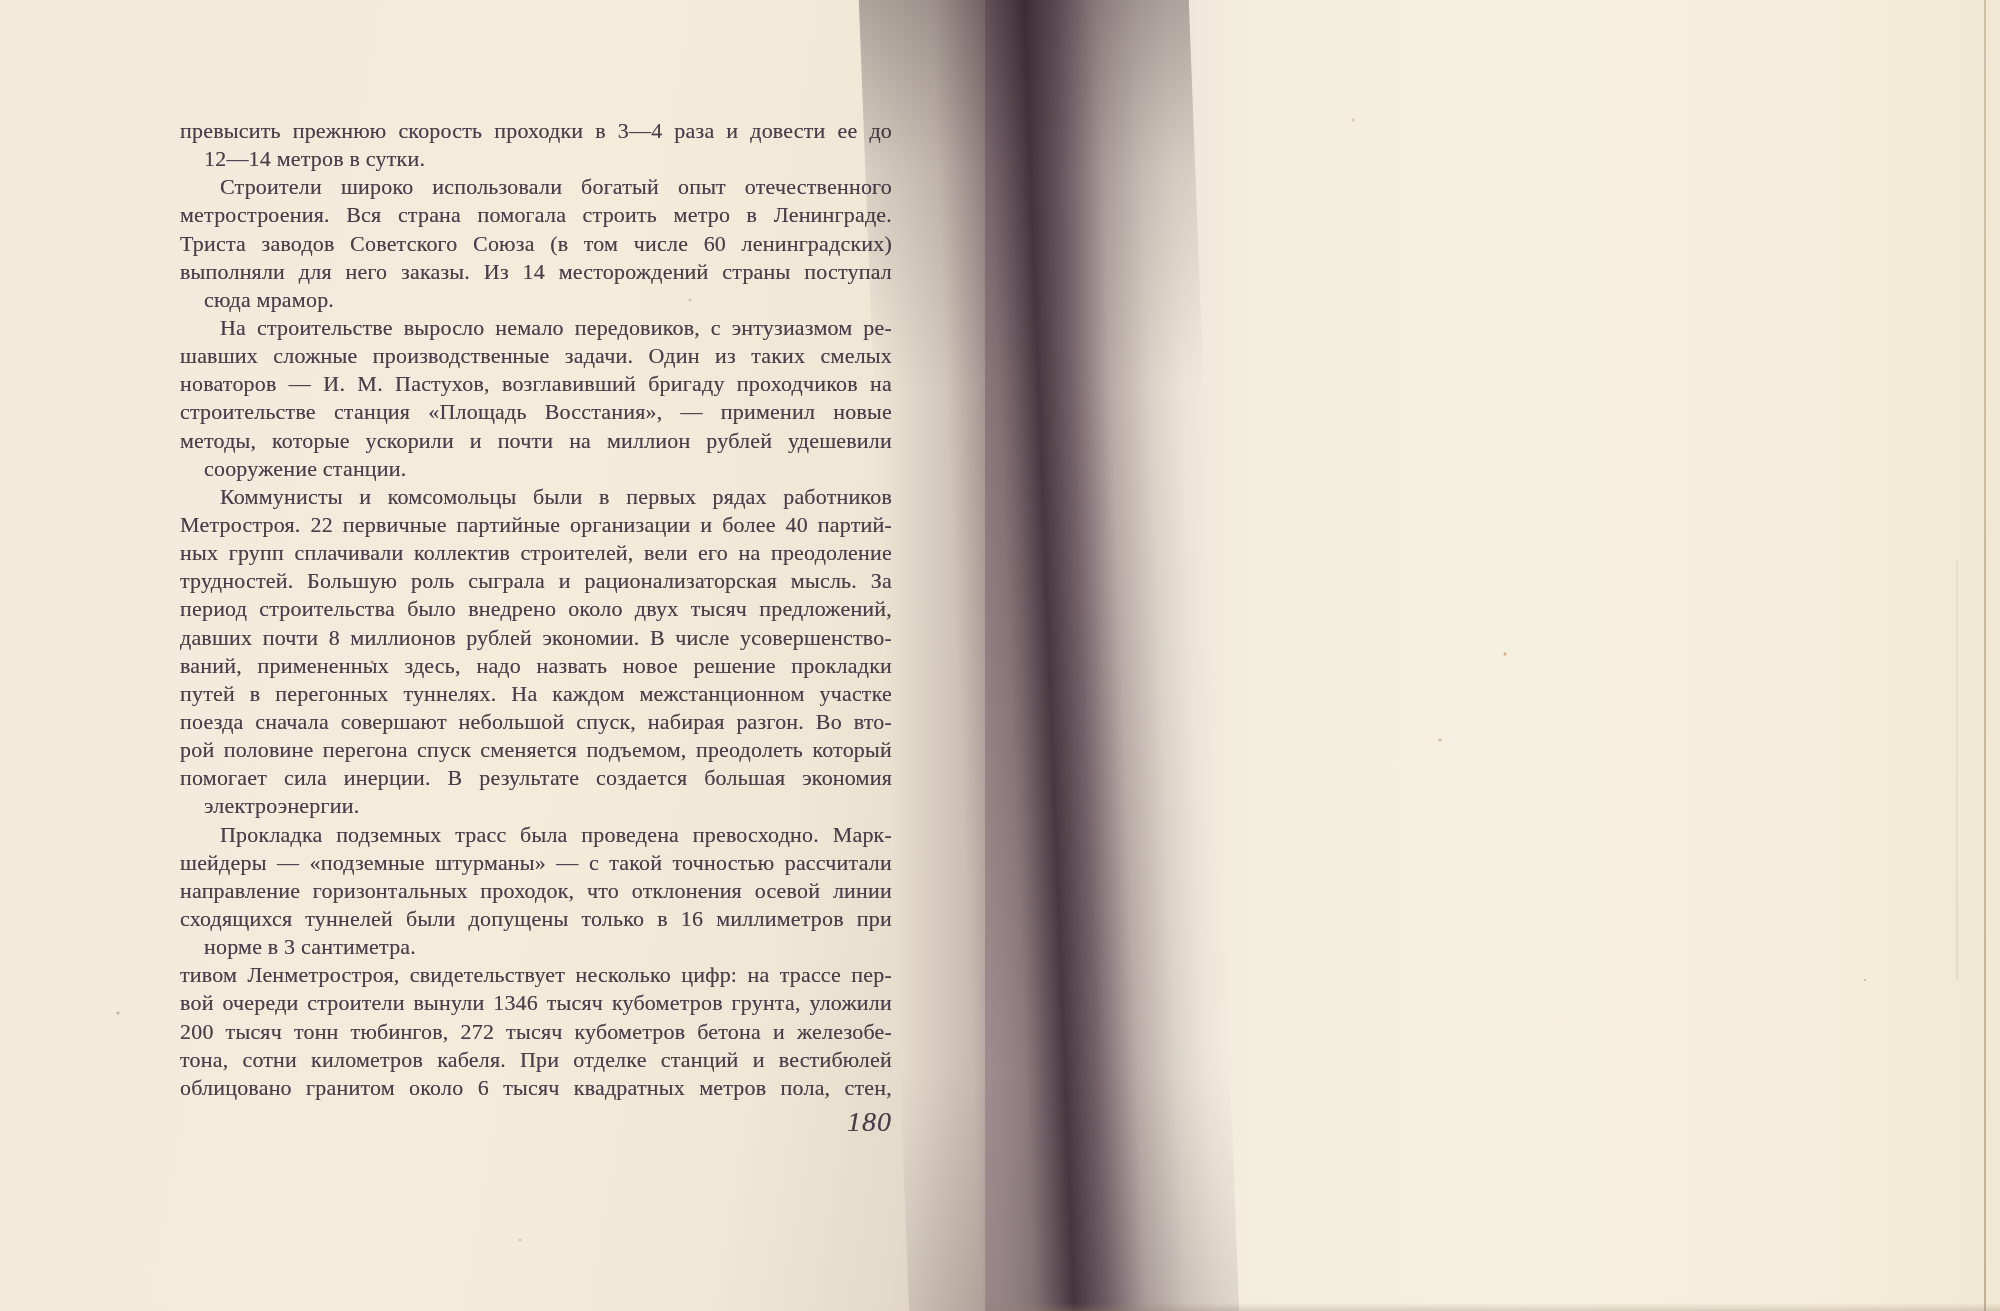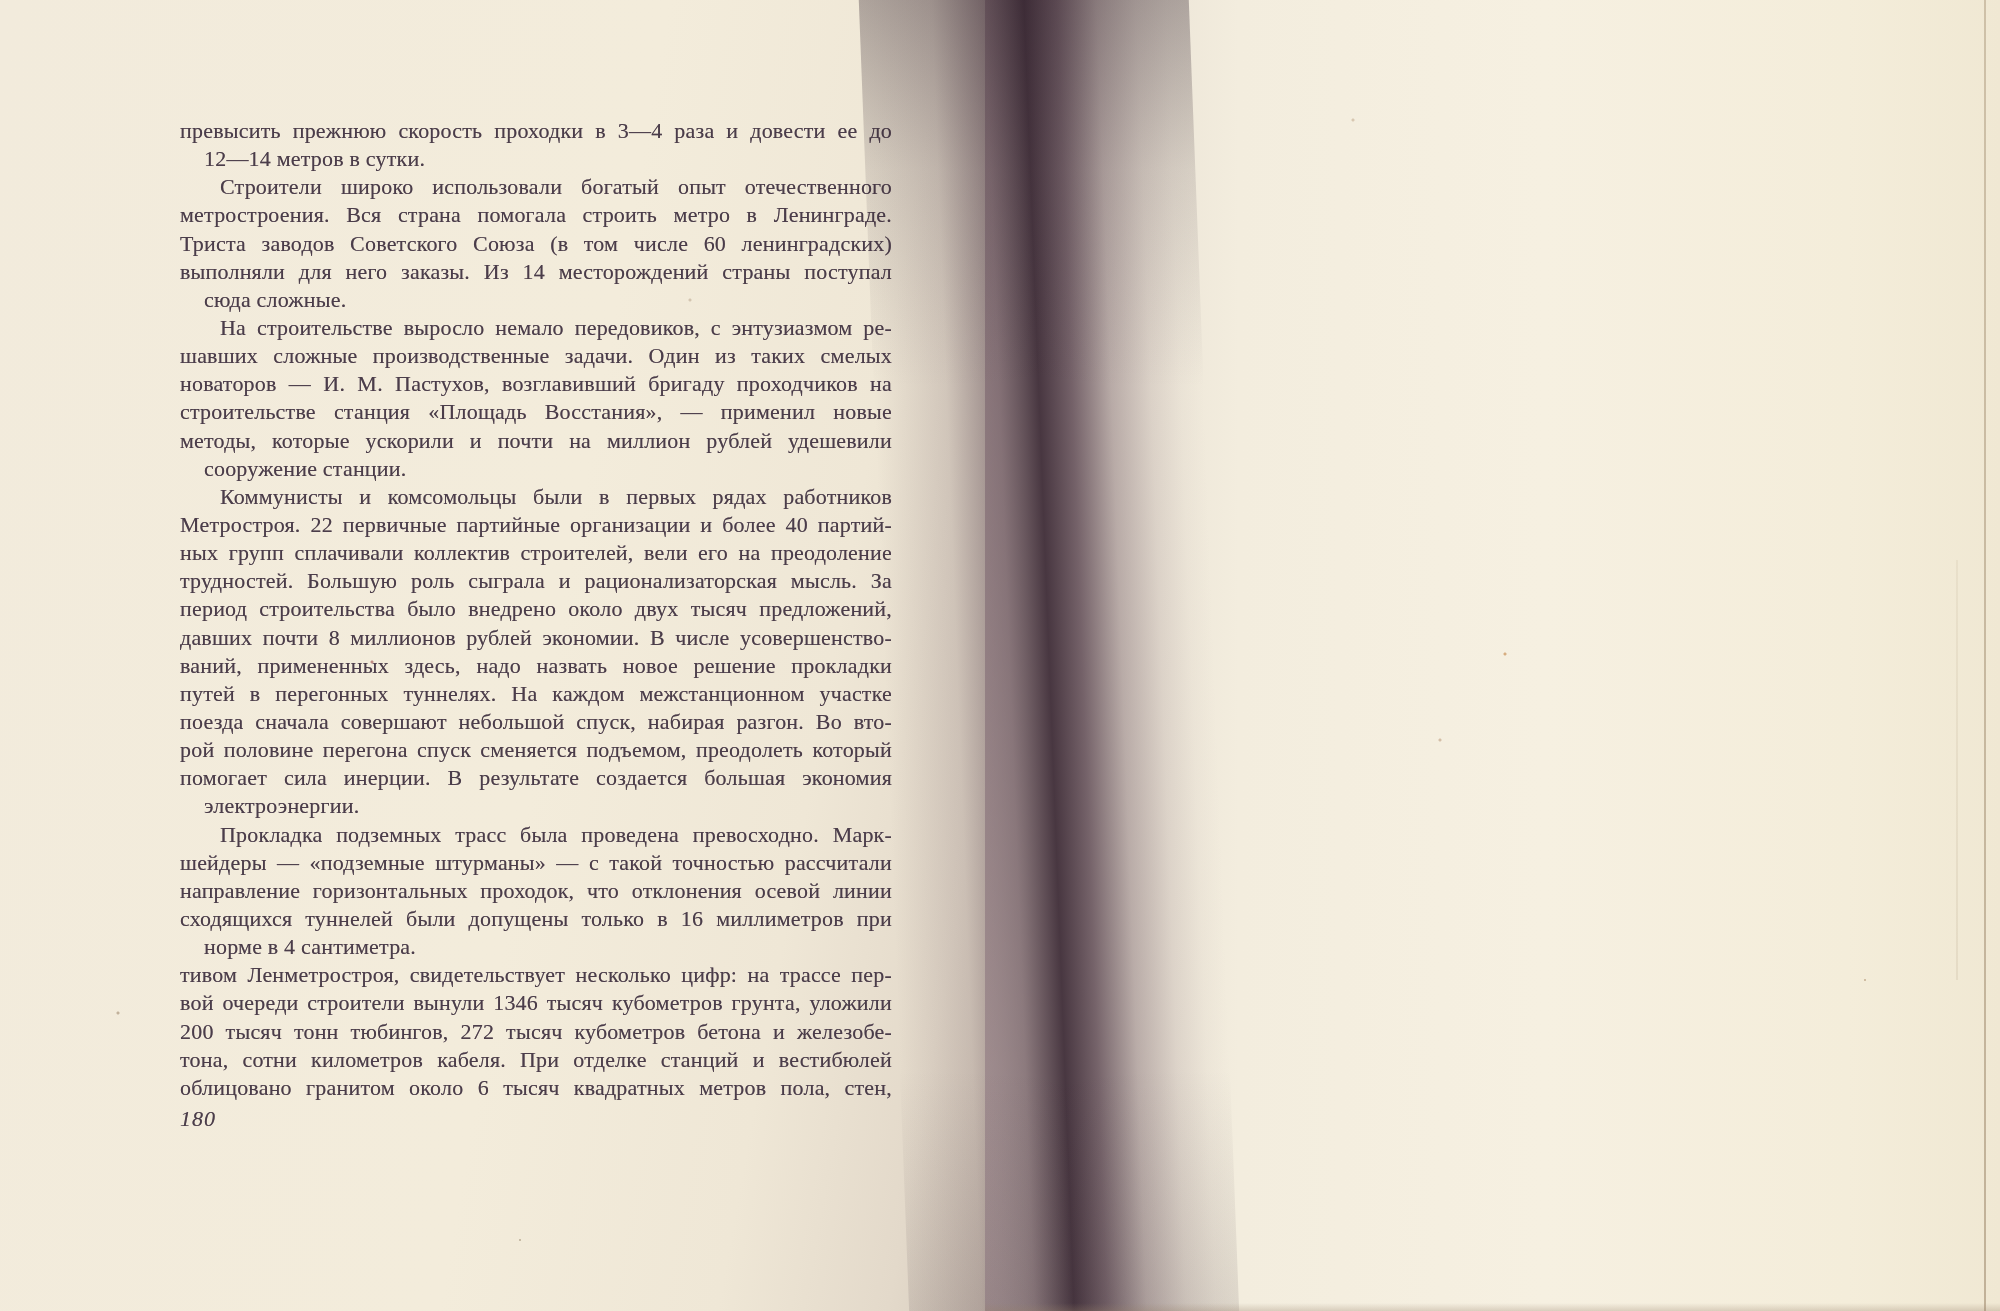--- a/index.html
+++ b/index.html
@@ -107,42 +107,42 @@
   }
   .line {
     text-align: justify;
     text-align-last: justify;
     white-space: nowrap;
   }
   .left-col .line { height: 28.15px; line-height: 28.15px; }
   .line.indent { text-indent: 40px; }
   .line.end { text-align-last: left; margin-left: 24px; }
   .page-number {
-    text-align: left;
+    text-align: right;
     font-style: italic;
-    font-size: 22px;
+    font-size: 28px;
     letter-spacing: 1px;
   }
   .left-col .page-number { margin-top: 4px; }
 </style>
 </head>
 <body>
 
 <div class="spread">
 
   <div class="page left">
     <div class="text-col left-col">
 
     <div class="line">превысить прежнюю скорость проходки в 3—4 раза и довести ее до</div>
         <div class="line end">12—14 метров в сутки.</div>
         <div class="line indent">Строители широко использовали богатый опыт отечественного</div>
         <div class="line">метростроения. Вся страна помогала строить метро в Ленинграде.</div>
         <div class="line">Триста заводов Советского Союза (в том числе 60 ленинградских)</div>
         <div class="line">выполняли для него заказы. Из 14 месторождений страны поступал</div>
-        <div class="line end">сюда сложные.</div>
+        <div class="line end">сюда мрамор.</div>
         <div class="line indent">На строительстве выросло немало передовиков, с энтузиазмом ре-</div>
         <div class="line">шавших сложные производственные задачи. Один из таких смелых</div>
         <div class="line">новаторов — И. М. Пастухов, возглавивший бригаду проходчиков на</div>
         <div class="line">строительстве станция «Площадь Восстания», — применил новые</div>
         <div class="line">методы, которые ускорили и почти на миллион рублей удешевили</div>
         <div class="line end">сооружение станции.</div>
         <div class="line indent">Коммунисты и комсомольцы были в первых рядах работников</div>
         <div class="line">Метростроя. 22 первичные партийные организации и более 40 партий-</div>
         <div class="line">ных групп сплачивали коллектив строителей, вели его на преодоление</div>
         <div class="line">трудностей. Большую роль сыграла и рационализаторская мысль. За</div>
@@ -151,21 +151,21 @@
         <div class="line">ваний, примененных здесь, надо назвать новое решение прокладки</div>
         <div class="line">путей в перегонных туннелях. На каждом межстанционном участке</div>
         <div class="line">поезда сначала совершают небольшой спуск, набирая разгон. Во вто-</div>
         <div class="line">рой половине перегона спуск сменяется подъемом, преодолеть который</div>
         <div class="line">помогает сила инерции. В результате создается большая экономия</div>
         <div class="line end">электроэнергии.</div>
         <div class="line indent">Прокладка подземных трасс была проведена превосходно. Марк-</div>
         <div class="line">шейдеры — «подземные штурманы» — с такой точностью рассчитали</div>
         <div class="line">направление горизонтальных проходок, что отклонения осевой линии</div>
         <div class="line">сходящихся туннелей были допущены только в 16 миллиметров при</div>
-        <div class="line end">норме в 4 сантиметра.</div>
+        <div class="line end">норме в 3 сантиметра.</div>
         <div class="line">тивом Ленметростроя, свидетельствует несколько цифр: на трассе пер-</div>
         <div class="line">вой очереди строители вынули 1346 тысяч кубометров грунта, уложили</div>
         <div class="line">200 тысяч тонн тюбингов, 272 тысяч кубометров бетона и железобе-</div>
         <div class="line">тона, сотни километров кабеля. При отделке станций и вестибюлей</div>
         <div class="line">облицовано гранитом около 6 тысяч квадратных метров пола, стен,</div>
         <div class="page-number">180</div>
       </div>
   </div>
 
   <div class="page right">

